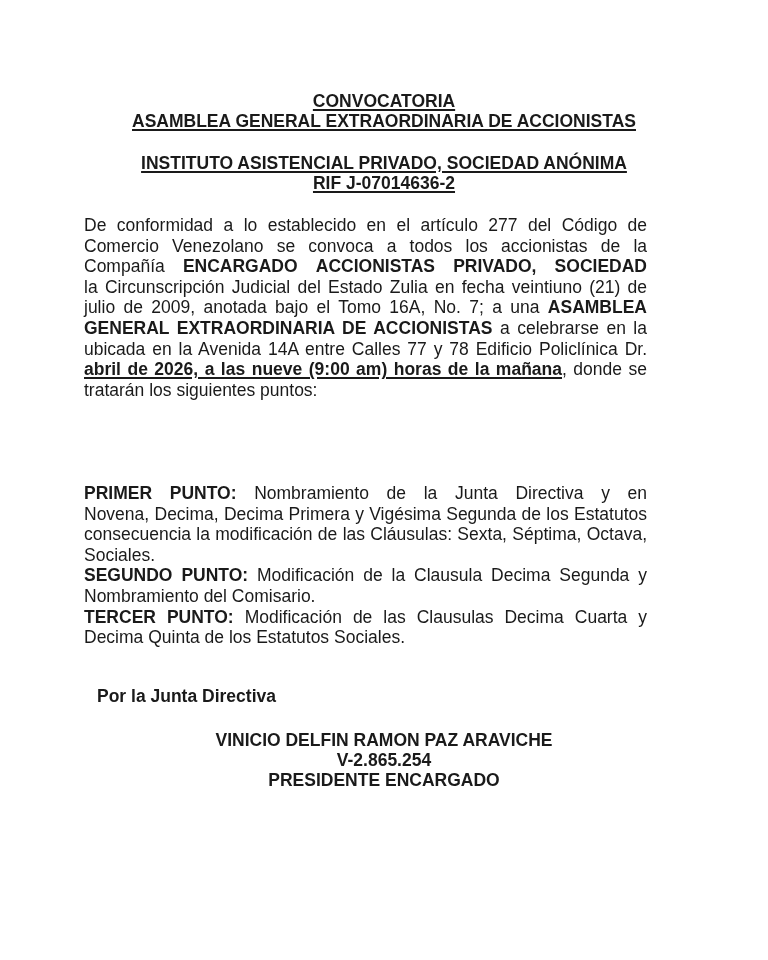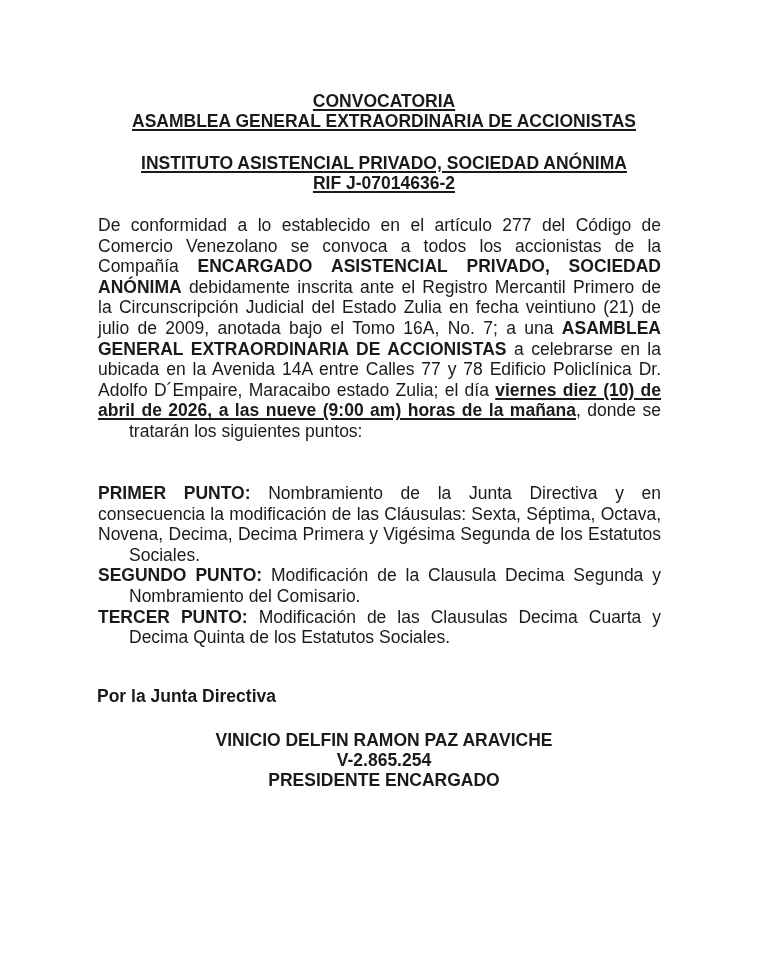--- a/index.html
+++ b/index.html
@@ -1,54 +1,52 @@
 <!DOCTYPE html>
 <html><head>
 <meta charset="utf-8">
 <style>
   html, body { margin: 0; padding: 0; background: #ffffff; }
   body { width: 768px; height: 960px; position: relative; overflow: hidden;
          font-family: "Liberation Sans", sans-serif; color: #1a1a1a; }
   .center { position: absolute; left: 0; width: 768px; text-align: center;
             font-weight: bold; font-size: 17.5px; line-height: 20px; }
   .u { text-decoration: underline; text-underline-offset: 2px; text-decoration-thickness: 1.5px; }
-  .para { position: absolute; left: 98px; width: 563px; font-size: 17.5px; line-height: 20.6px; }
+  .para { position: absolute; left: 84px; width: 563px; font-size: 17.5px; line-height: 20.6px; }
   .jl { display: block; text-align: justify; text-align-last: justify; white-space: nowrap; height: 20.6px; }
-  .ll { display: block; text-align: left; height: 20.6px; white-space: nowrap; margin-left: 31px; }
+  .ll { display: block; text-align: left; height: 20.6px; white-space: nowrap; }
   b { font-weight: bold; }
   .sig { position: absolute; left: 97px; font-weight: bold; font-size: 17.5px; }
 </style>
 </head>
 <body>
 
 <div>
 
   <div class="center" style="top:91px;"><span class="u">CONVOCATORIA</span></div>
   <div class="center" style="top:111px;"><span class="u">ASAMBLEA GENERAL EXTRAORDINARIA DE ACCIONISTAS</span></div>
   <div class="center" style="top:153px;"><span class="u">INSTITUTO ASISTENCIAL PRIVADO, SOCIEDAD ANÓNIMA</span></div>
   <div class="center" style="top:173px;"><span class="u">RIF J-07014636-2</span></div>
 
   <div class="para" style="top:215px;">
     <span class="jl">De conformidad a lo establecido en el artículo 277 del Código de</span>
     <span class="jl">Comercio Venezolano se convoca a todos los accionistas de la</span>
-    <span class="jl"><span>Compañía</span> <b>ENCARGADO</b> <b>ASISTENCIAL</b> <b>PRIVADO,</b> <b>SOCIEDAD</b></span>
-    <span class="jl"><b>ANÓNIMA</b><span> debidamente inscrita ante el Registro Mercantil Primero de</span></span>
+    <span class="jl"><span>Compañía</span> <b>ENCARGADO</b> <b>ACCIONISTAS</b> <b>PRIVADO,</b> <b>SOCIEDAD</b></span>
     <span class="jl">la Circunscripción Judicial del Estado Zulia en fecha veintiuno (21) de</span>
     <span class="jl"><span>julio de 2009, anotada bajo el Tomo 16A, No. 7; a una </span><b>ASAMBLEA</b></span>
     <span class="jl"><b>GENERAL EXTRAORDINARIA DE ACCIONISTAS</b><span> a celebrarse en la</span></span>
     <span class="jl">ubicada en la Avenida 14A entre Calles 77 y 78 Edificio Policlínica Dr.</span>
-    <span class="jl"><span>Adolfo D´Empaire, Maracaibo estado Zulia; el día </span><b class="u">viernes diez (10) de</b></span>
     <span class="jl"><b class="u">abril de 2026, a las nueve (9:00 am) horas de la mañana</b><span>, donde se</span></span>
     <span class="ll">tratarán los siguientes puntos:</span>
   </div>
 
   <div class="para" style="top:483px;">
     <span class="jl"><b>PRIMER PUNTO:</b><span> Nombramiento de la Junta Directiva y en</span></span>
+    <span class="jl">Novena, Decima, Decima Primera y Vigésima Segunda de los Estatutos</span>
     <span class="jl">consecuencia la modificación de las Cláusulas: Sexta, Séptima, Octava,</span>
-    <span class="jl">Novena, Decima, Decima Primera y Vigésima Segunda de los Estatutos</span>
     <span class="ll">Sociales.</span>
     <span class="jl"><b>SEGUNDO PUNTO:</b><span> Modificación de la Clausula Decima Segunda y</span></span>
     <span class="ll">Nombramiento del Comisario.</span>
     <span class="jl"><b>TERCER PUNTO:</b><span> Modificación de las Clausulas Decima Cuarta y</span></span>
     <span class="ll">Decima Quinta de los Estatutos Sociales.</span>
   </div>
 
   <div class="sig" style="top:686px;">Por la Junta Directiva</div>
   <div class="center" style="top:730px;">VINICIO DELFIN RAMON PAZ ARAVICHE</div>
   <div class="center" style="top:750px;">V-2.865.254</div>

